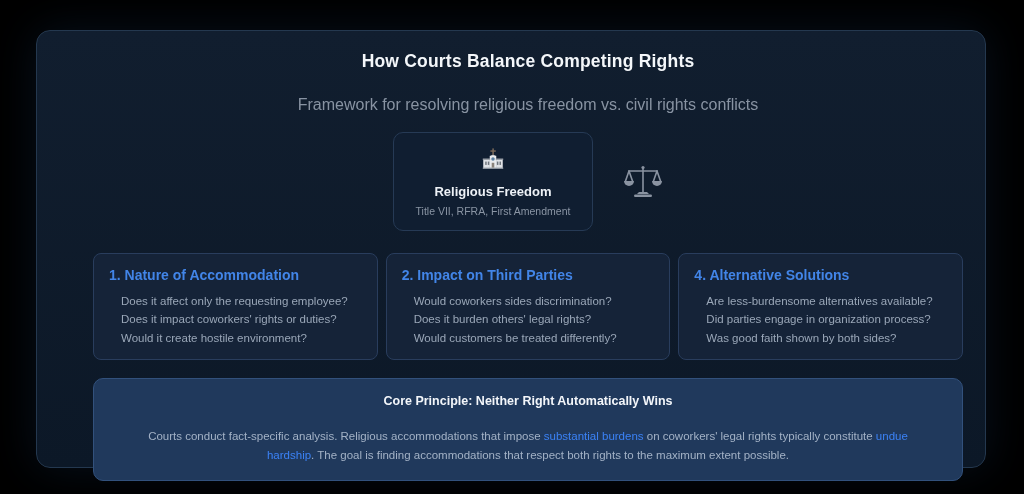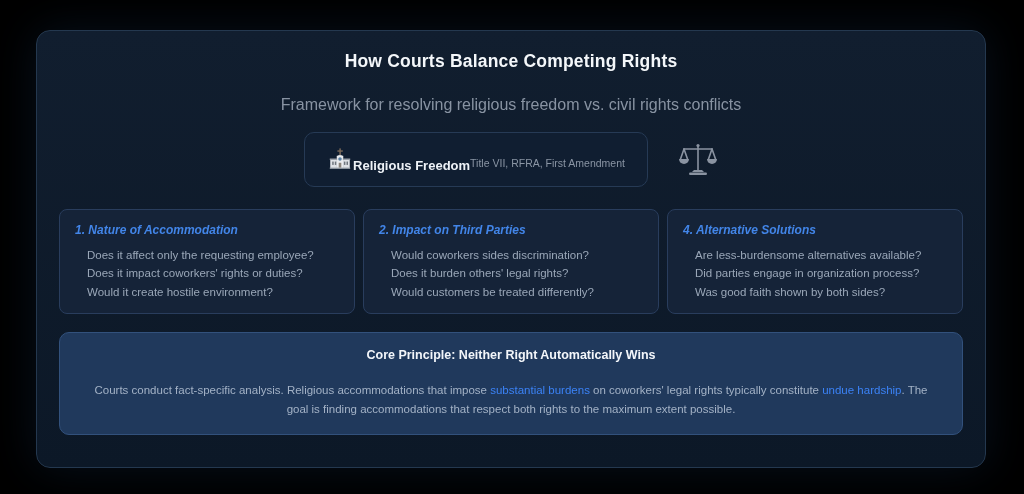--- a/index.html
+++ b/index.html
@@ -7,42 +7,43 @@
     width:1024px;height:494px;position:relative;overflow:hidden;
     font-family:"Liberation Sans", sans-serif;
     -webkit-font-smoothing:antialiased;
   }
   .panel{
     position:absolute;left:36px;top:30px;width:950px;height:438px;
     background:linear-gradient(180deg,#111e2f 0%,#0c1827 100%);
     border:1px solid #24384f;border-radius:14px;
     box-shadow:0 0 45px rgba(35,80,140,.20);
     box-sizing:border-box;
+    padding-left:34px;
   }
   
   .hdr{text-align:center;margin-top:20px;}
   .hdr h1{margin:0;font-size:17.5px;font-weight:bold;color:#f4f7fa;letter-spacing:.2px;}
   .hdr p{margin:24px 0 0;font-size:16px;color:#8893a2;}
   
   .versus{display:flex;justify-content:center;align-items:stretch;gap:30px;margin-top:18px;}
   .vbox{
     background:#101e31;border:1px solid #263a55;border-radius:10px;
     padding:14px 22px 13px;text-align:center;min-width:126px;
-    display:flex;align-items:center;justify-content:center;
+    display:flex;flex-direction:column;align-items:center;justify-content:center;
   }
   .vbox .ttl{font-size:13px;font-weight:bold;color:#eef2f7;margin-top:11px;}
   .vbox .sub{font-size:10.5px;color:#8a95a4;margin-top:6px;}
   .scales-wrap{display:flex;align-items:center;}
   
   .cards{display:flex;gap:8px;padding:0 22px;margin-top:22px;}
   .card{
     flex:1;background:#152338;border:1px solid #293d5d;border-radius:8px;
     padding:13px 15px 12px;box-sizing:border-box;
   }
-  .card .cttl{font-size:12px;font-weight:bold;color:#4285e8;font-style:italic;}
+  .card .cttl{font-size:14px;font-weight:bold;color:#4285e8;}
   .card .lines{margin-top:9px;padding-left:12px;color:#9aa7b8;font-size:11.5px;line-height:1.6;}
   
   .core{
     margin:18px 22px 0;background:#20395c;border:1px solid #32517c;border-radius:10px;
     padding:15px 34px 16px;text-align:center;box-sizing:border-box;
   }
   .core .kttl{font-size:12.5px;font-weight:bold;color:#f3f6fa;}
   .core .kp{margin-top:19px;font-size:11.5px;line-height:1.6;color:#a3b2c6;}
   .seg-link{color:#3b82f6;}
   .icon{display:inline-block;line-height:0;}

